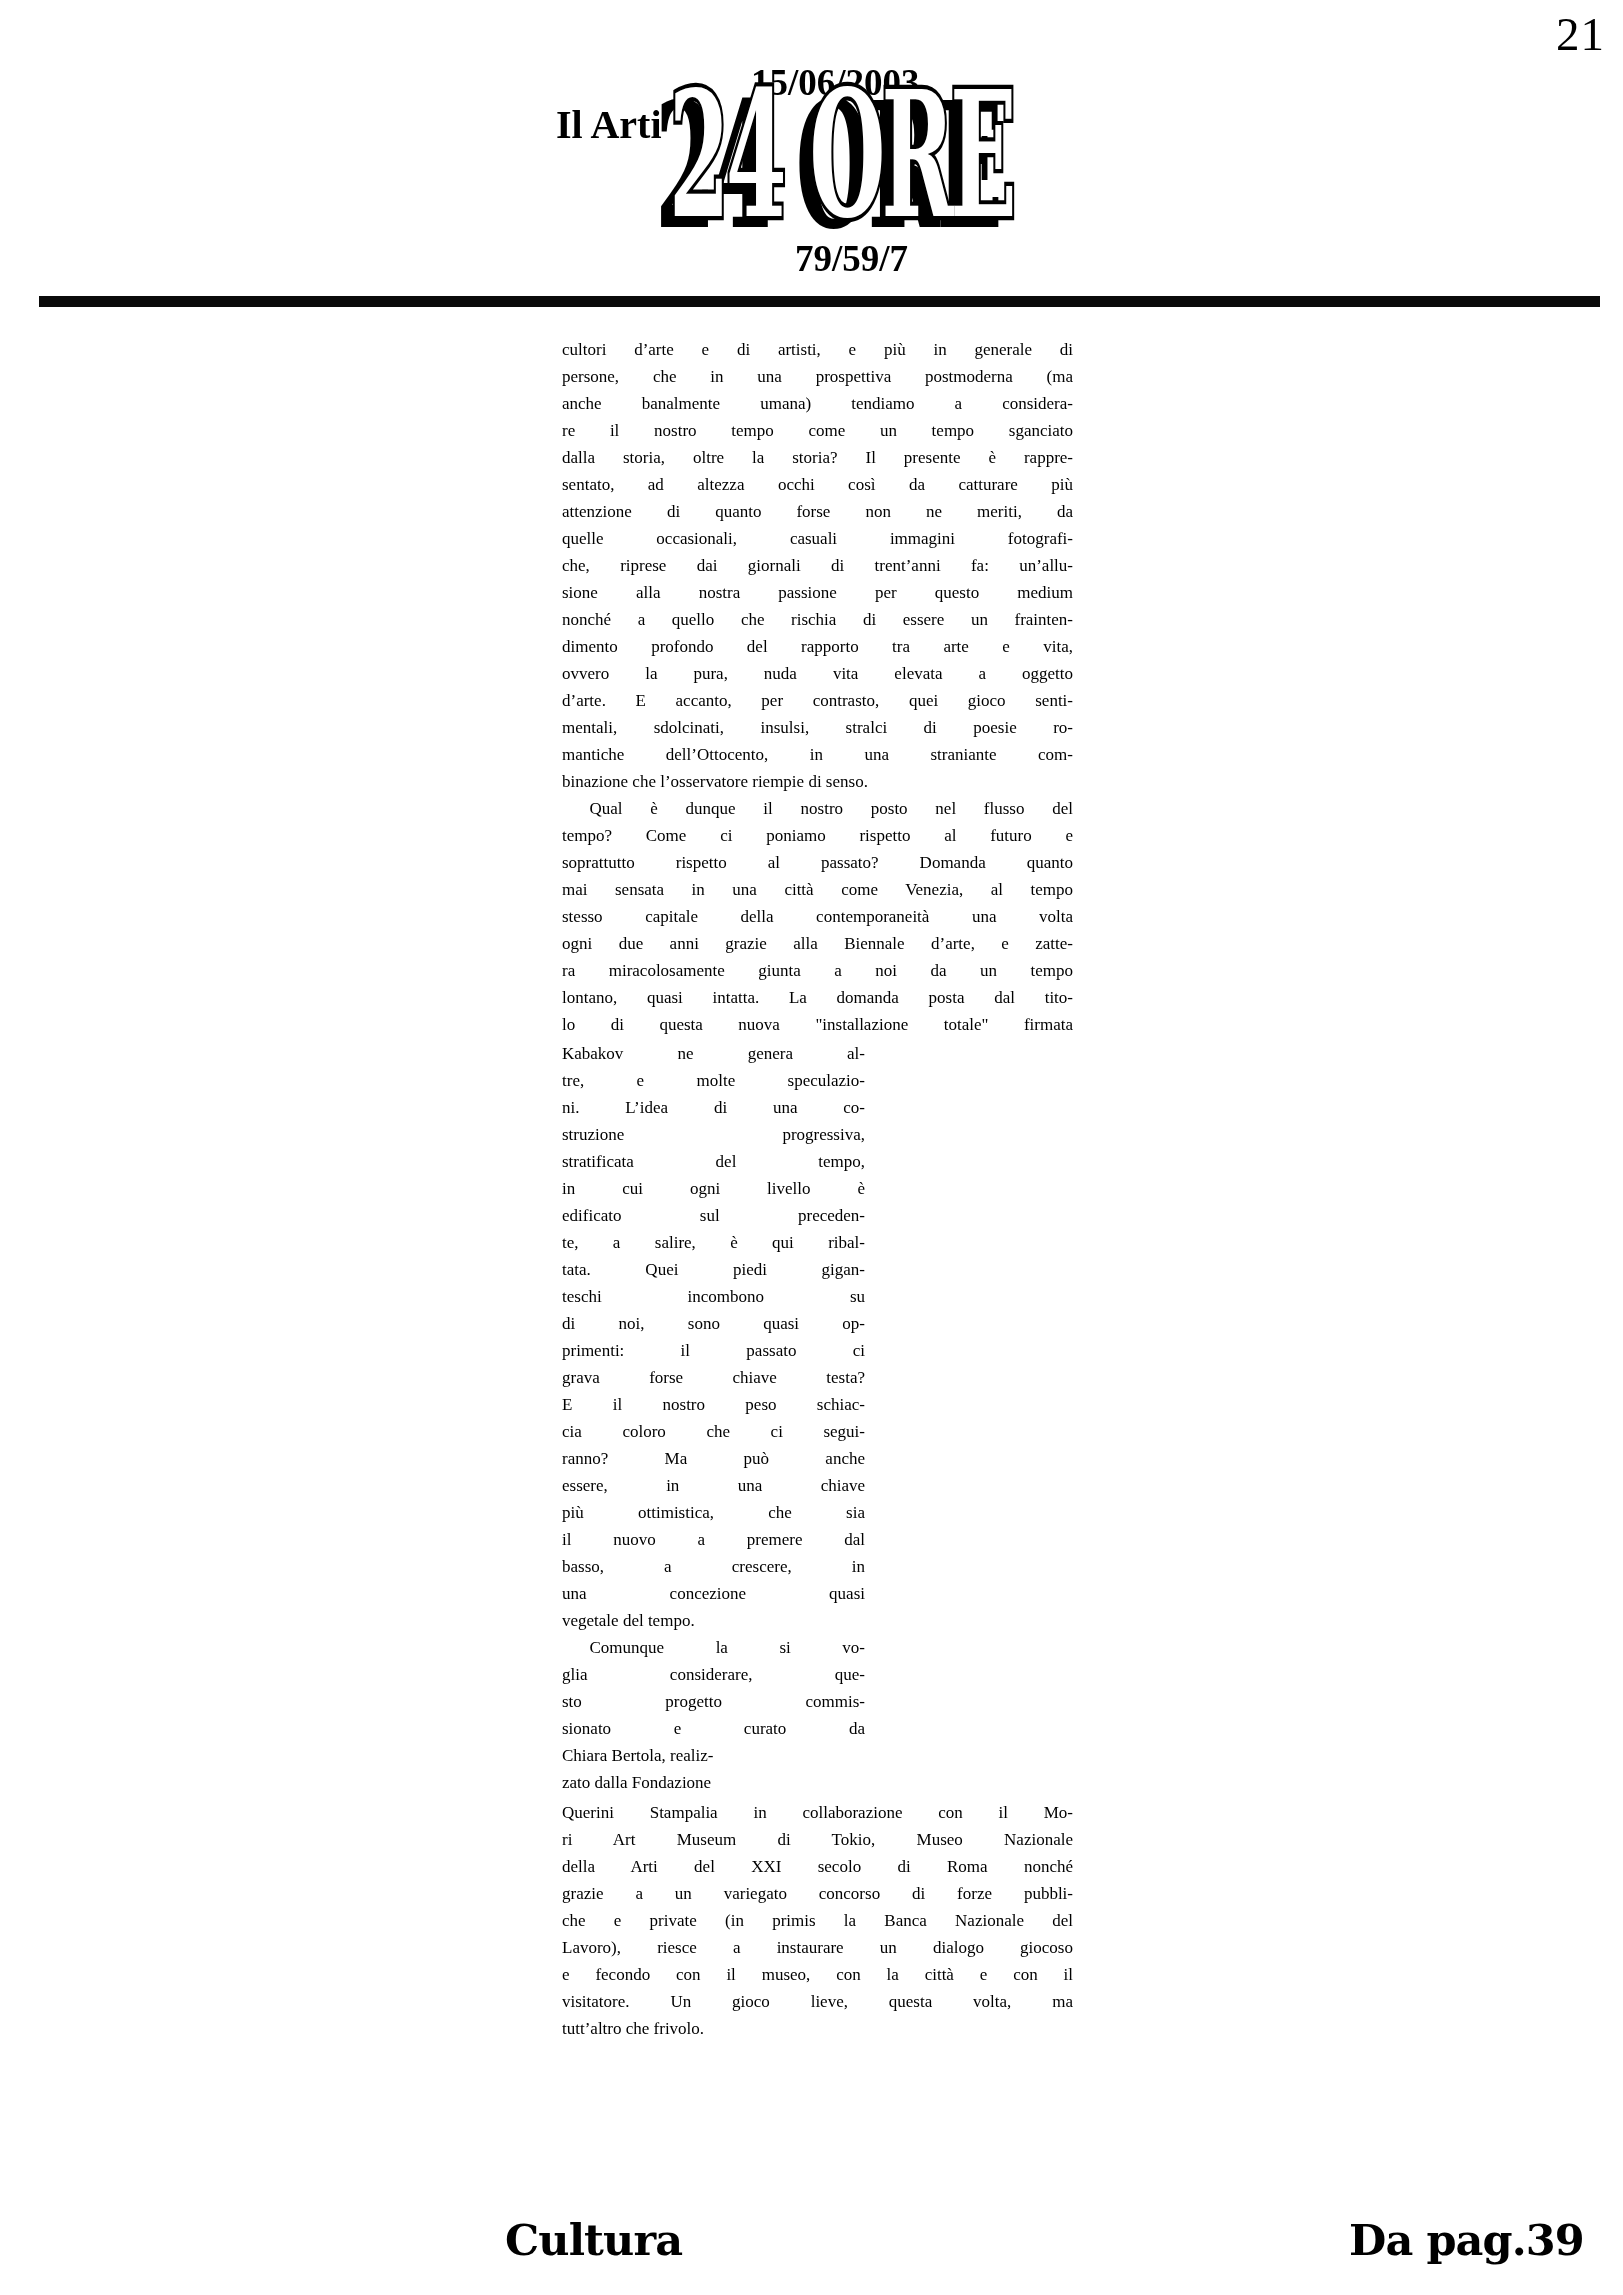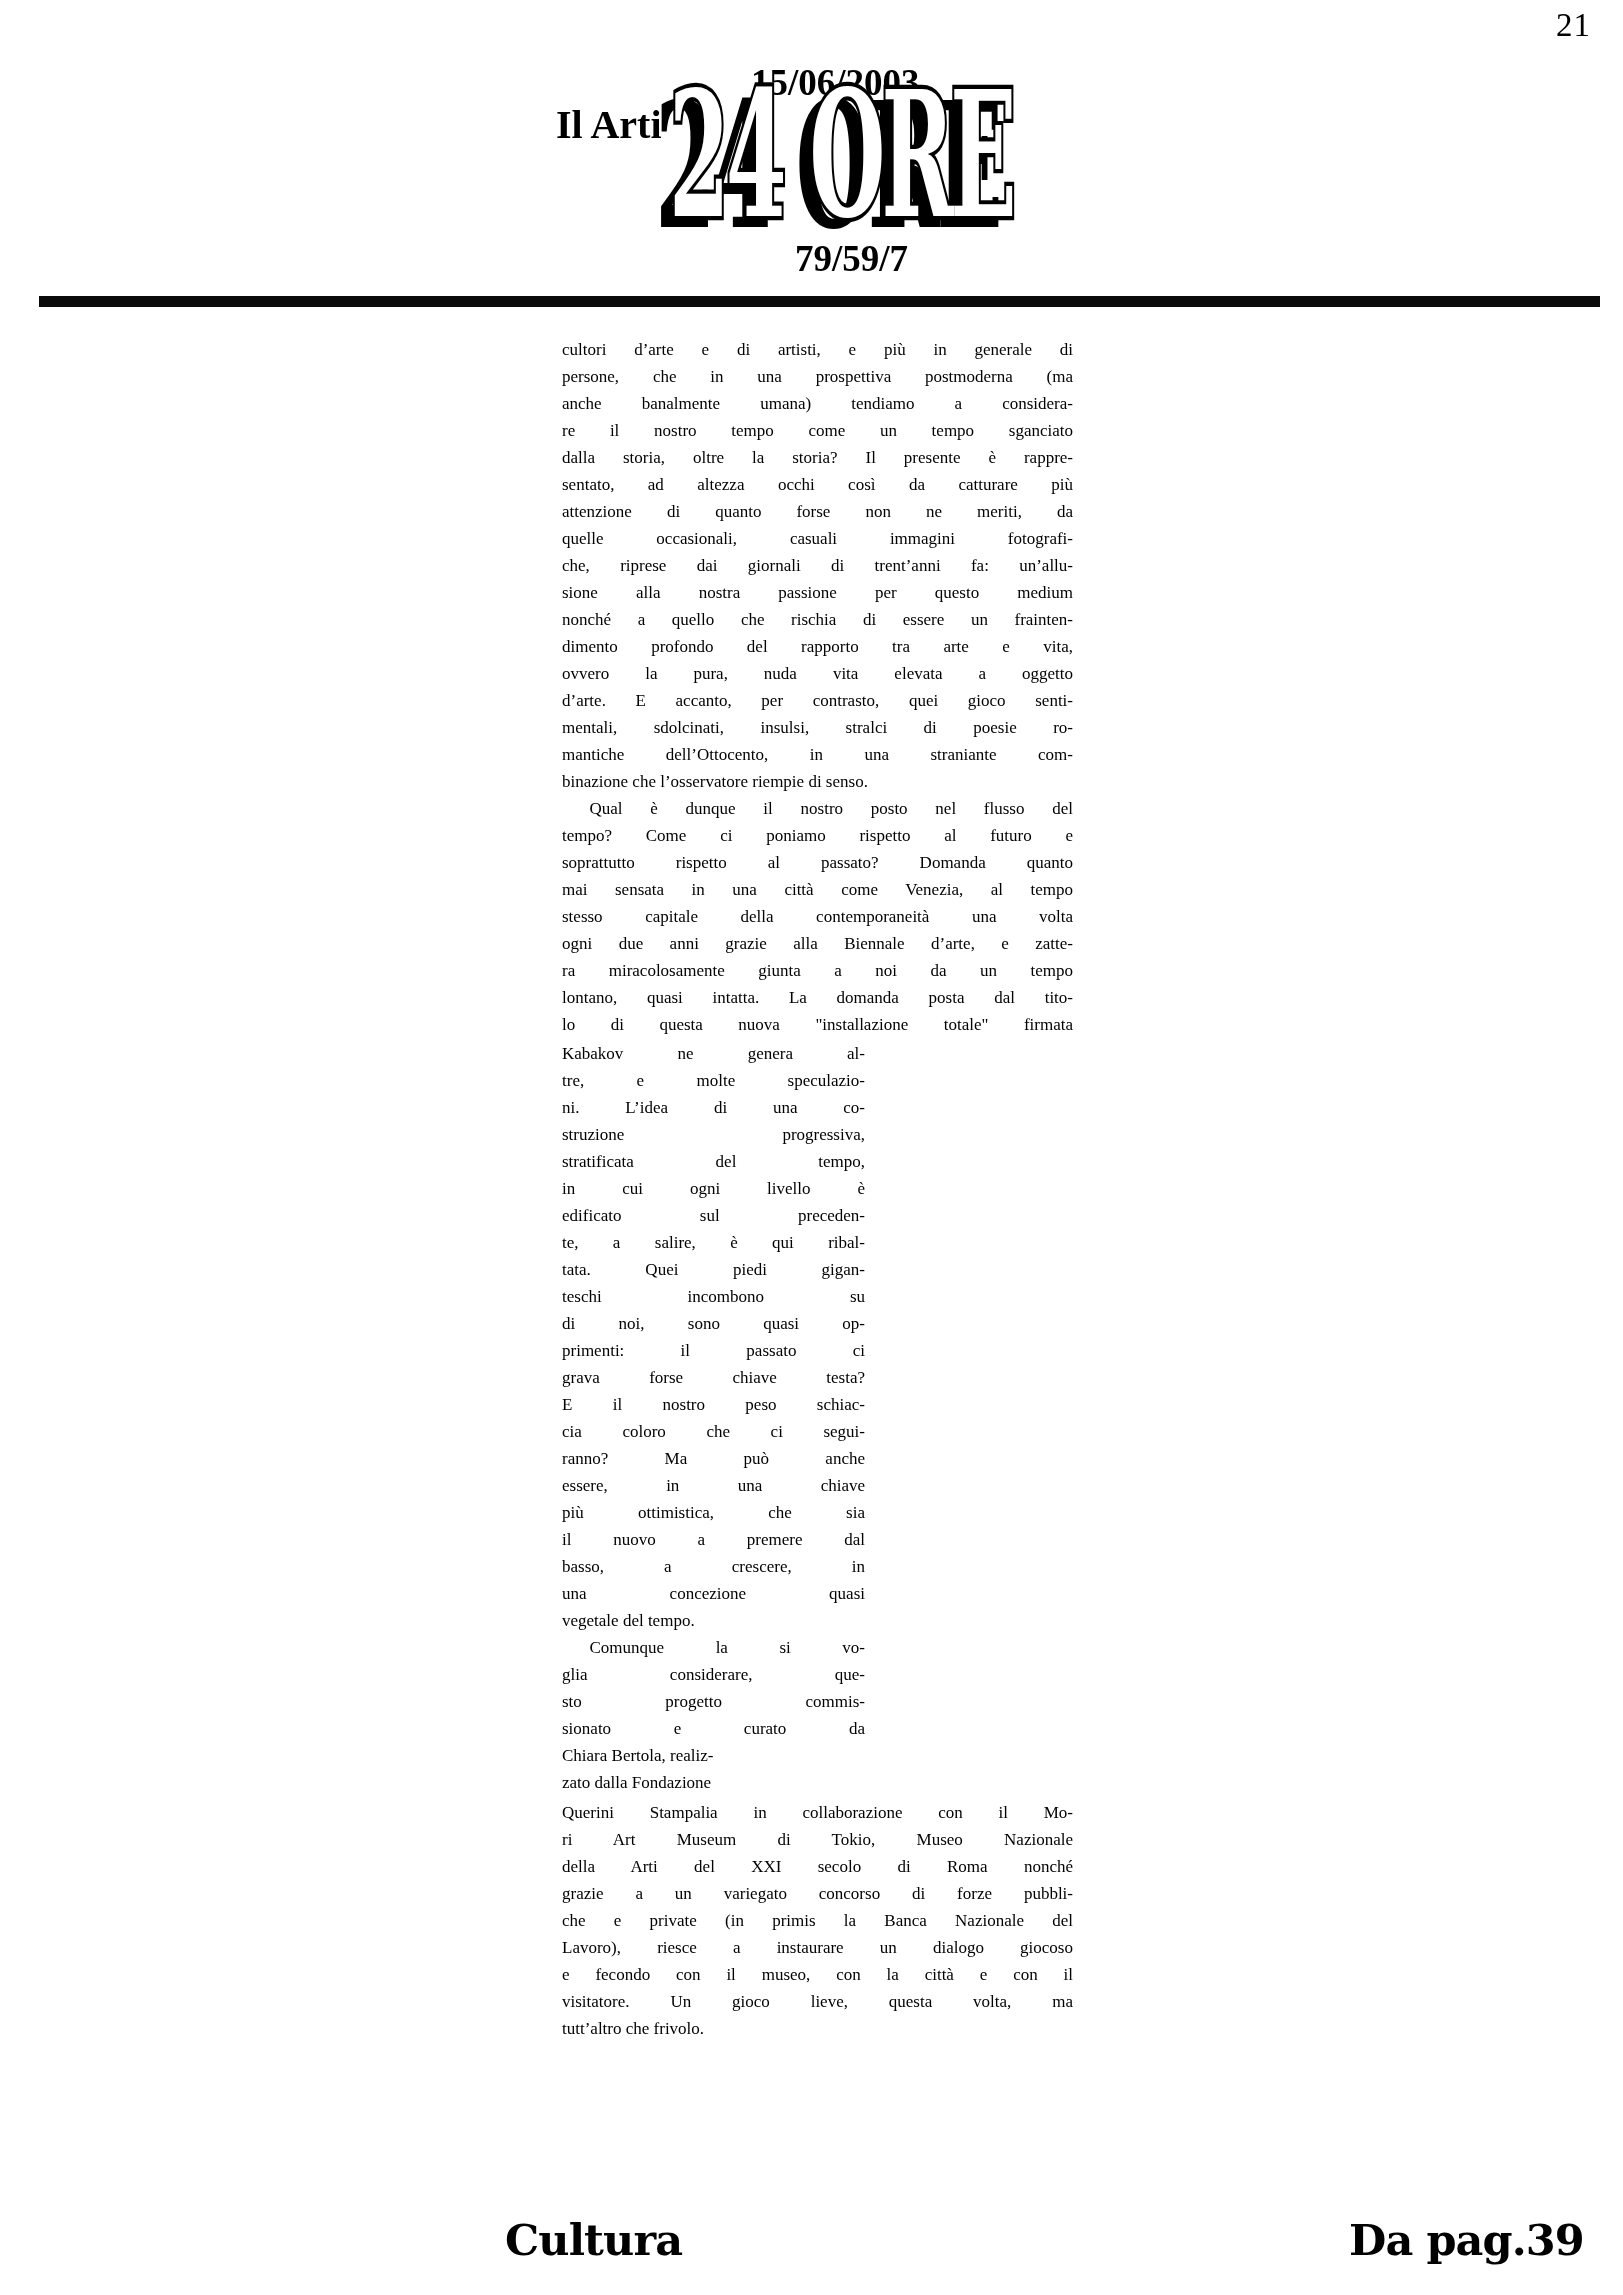--- a/index.html
+++ b/index.html
@@ -2,21 +2,21 @@
 <html style="font-size:14.7px"><head>
 <meta charset="utf-8">
 <style>
   html,body { margin:0; padding:0; background:#888; }
   #page {
     position:relative; width:1624px; height:2296px; background:#ffffff;
     font-family:"Liberation Serif", serif; color:#000; overflow:hidden;
   }
   
   #page-number {
-    position:absolute; left:1556px; top:7.3px; font-size:33px; letter-spacing:0.9px;
+    position:absolute; left:1556px; top:7.3px; font-size:47px; letter-spacing:0.9px;
   }
   #masthead-date {
     position:absolute; left:751px; top:61px; font-size:37px; font-weight:bold;
     font-family:Liberation Serif, serif; letter-spacing:0px;
   }
   #brand-prefix {
     position:absolute; left:556px; top:101px; font-size:40px; font-weight:bold;
     font-family:"Liberation Serif", serif;
   }
   #brand-main {

